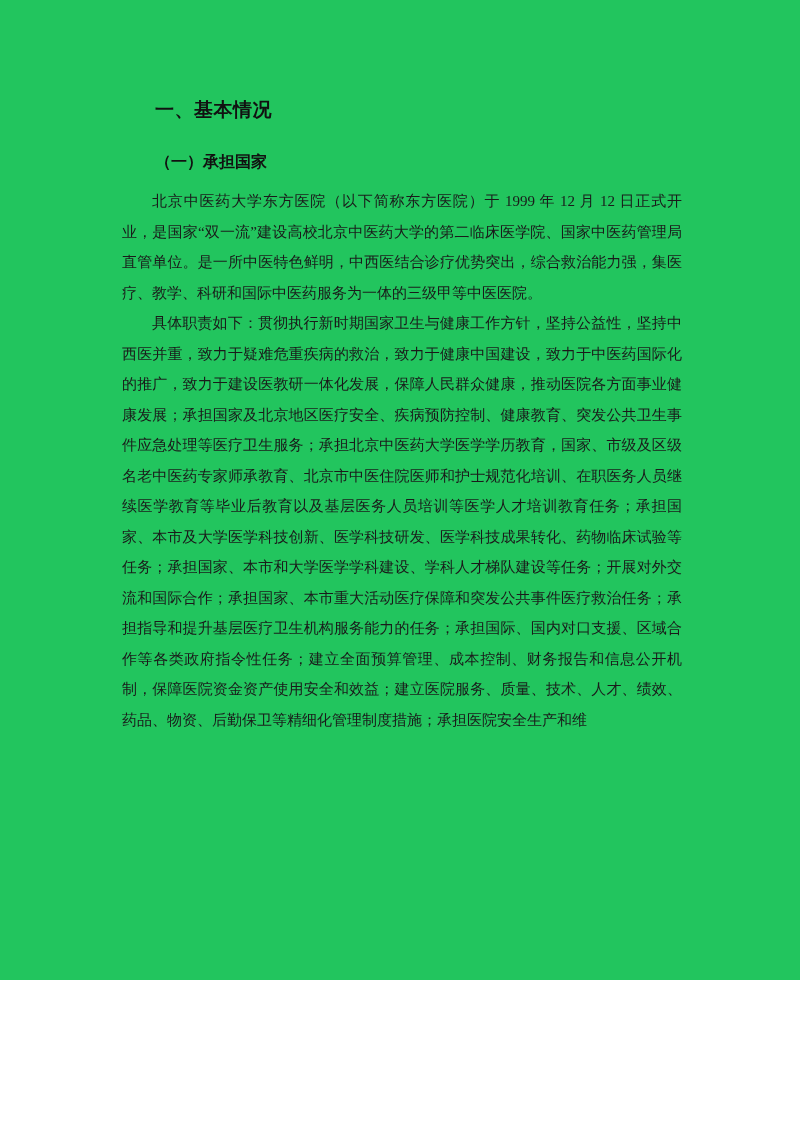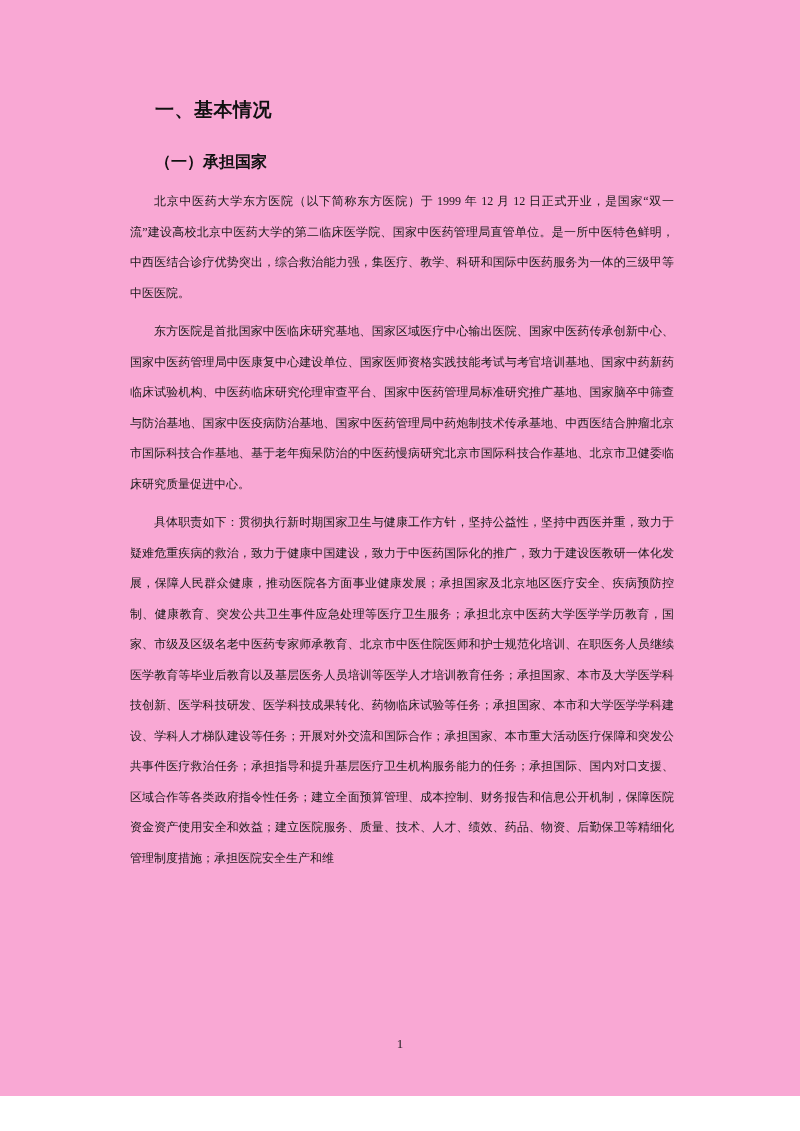--- a/index.html
+++ b/index.html
@@ -3,22 +3,22 @@
 <meta charset="utf-8">
 <style>
   html, body {
     margin: 0;
     padding: 0;
     background: #ffffff;
   }
   .page {
     position: relative;
     width: 800px;
-    height: 1096px;
-    background: #f9a8d4;
+    height: 980px;
+    background: #22c55e;
     overflow: hidden;
     font-family: "Liberation Serif", "DejaVu Serif", serif;
     color: #1a1a1a;
   }
   .content {
     position: absolute;
     left: 122px;
     top: 96px;
     width: 560px;
   }
@@ -36,23 +36,23 @@
     font-weight: bold;
     line-height: 24px;
     margin: 26px 0 0 0;
     text-indent: 33px;
     color: #111111;
   }
   .doc-body {
     margin-top: 12px;
   }
   .para {
-    font-size: 12px;
+    font-size: 15px;
     line-height: 30.5px;
-    margin: 8px;
+    margin: 0;
     text-align: justify;
     text-justify: inter-ideograph;
     text-indent: 2em;
     color: #1a1a1a;
     word-break: break-all;
   }
   .page-number {
     position: absolute;
     left: 0;
     right: 0;
@@ -64,18 +64,17 @@
 </style>
 </head>
 <body>
 
 <div class="page">
   <div class="content">
     <h1 class="doc-title">一、基本情况</h1>
     <h2 class="section-heading">（一）承担国家</h2>
     <div class="doc-body">
         <p class="para">北京中医药大学东方医院（以下简称东方医院）于 1999 年 12 月 12 日正式开业，是国家“双一流”建设高校北京中医药大学的第二临床医学院、国家中医药管理局直管单位。是一所中医特色鲜明，中西医结合诊疗优势突出，综合救治能力强，集医疗、教学、科研和国际中医药服务为一体的三级甲等中医医院。</p>
-        <p class="para">东方医院是首批国家中医临床研究基地、国家区域医疗中心输出医院、国家中医药传承创新中心、国家中医药管理局中医康复中心建设单位、国家医师资格实践技能考试与考官培训基地、国家中药新药临床试验机构、中医药临床研究伦理审查平台、国家中医药管理局标准研究推广基地、国家脑卒中筛查与防治基地、国家中医疫病防治基地、国家中医药管理局中药炮制技术传承基地、中西医结合肿瘤北京市国际科技合作基地、基于老年痴呆防治的中医药慢病研究北京市国际科技合作基地、北京市卫健委临床研究质量促进中心。</p>
         <p class="para">具体职责如下：贯彻执行新时期国家卫生与健康工作方针，坚持公益性，坚持中西医并重，致力于疑难危重疾病的救治，致力于健康中国建设，致力于中医药国际化的推广，致力于建设医教研一体化发展，保障人民群众健康，推动医院各方面事业健康发展；承担国家及北京地区医疗安全、疾病预防控制、健康教育、突发公共卫生事件应急处理等医疗卫生服务；承担北京中医药大学医学学历教育，国家、市级及区级名老中医药专家师承教育、北京市中医住院医师和护士规范化培训、在职医务人员继续医学教育等毕业后教育以及基层医务人员培训等医学人才培训教育任务；承担国家、本市及大学医学科技创新、医学科技研发、医学科技成果转化、药物临床试验等任务；承担国家、本市和大学医学学科建设、学科人才梯队建设等任务；开展对外交流和国际合作；承担国家、本市重大活动医疗保障和突发公共事件医疗救治任务；承担指导和提升基层医疗卫生机构服务能力的任务；承担国际、国内对口支援、区域合作等各类政府指令性任务；建立全面预算管理、成本控制、财务报告和信息公开机制，保障医院资金资产使用安全和效益；建立医院服务、质量、技术、人才、绩效、药品、物资、后勤保卫等精细化管理制度措施；承担医院安全生产和维</p>
       </div>
   </div>
   <div class="page-number">1</div>
 </div>
 
 </body></html>

